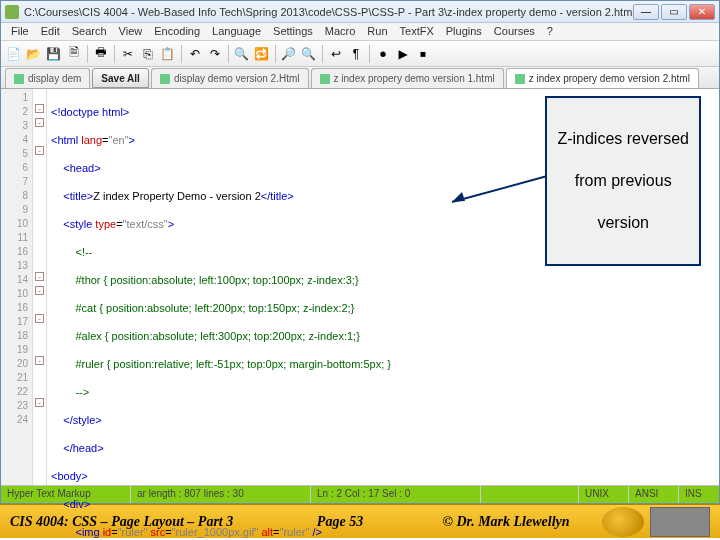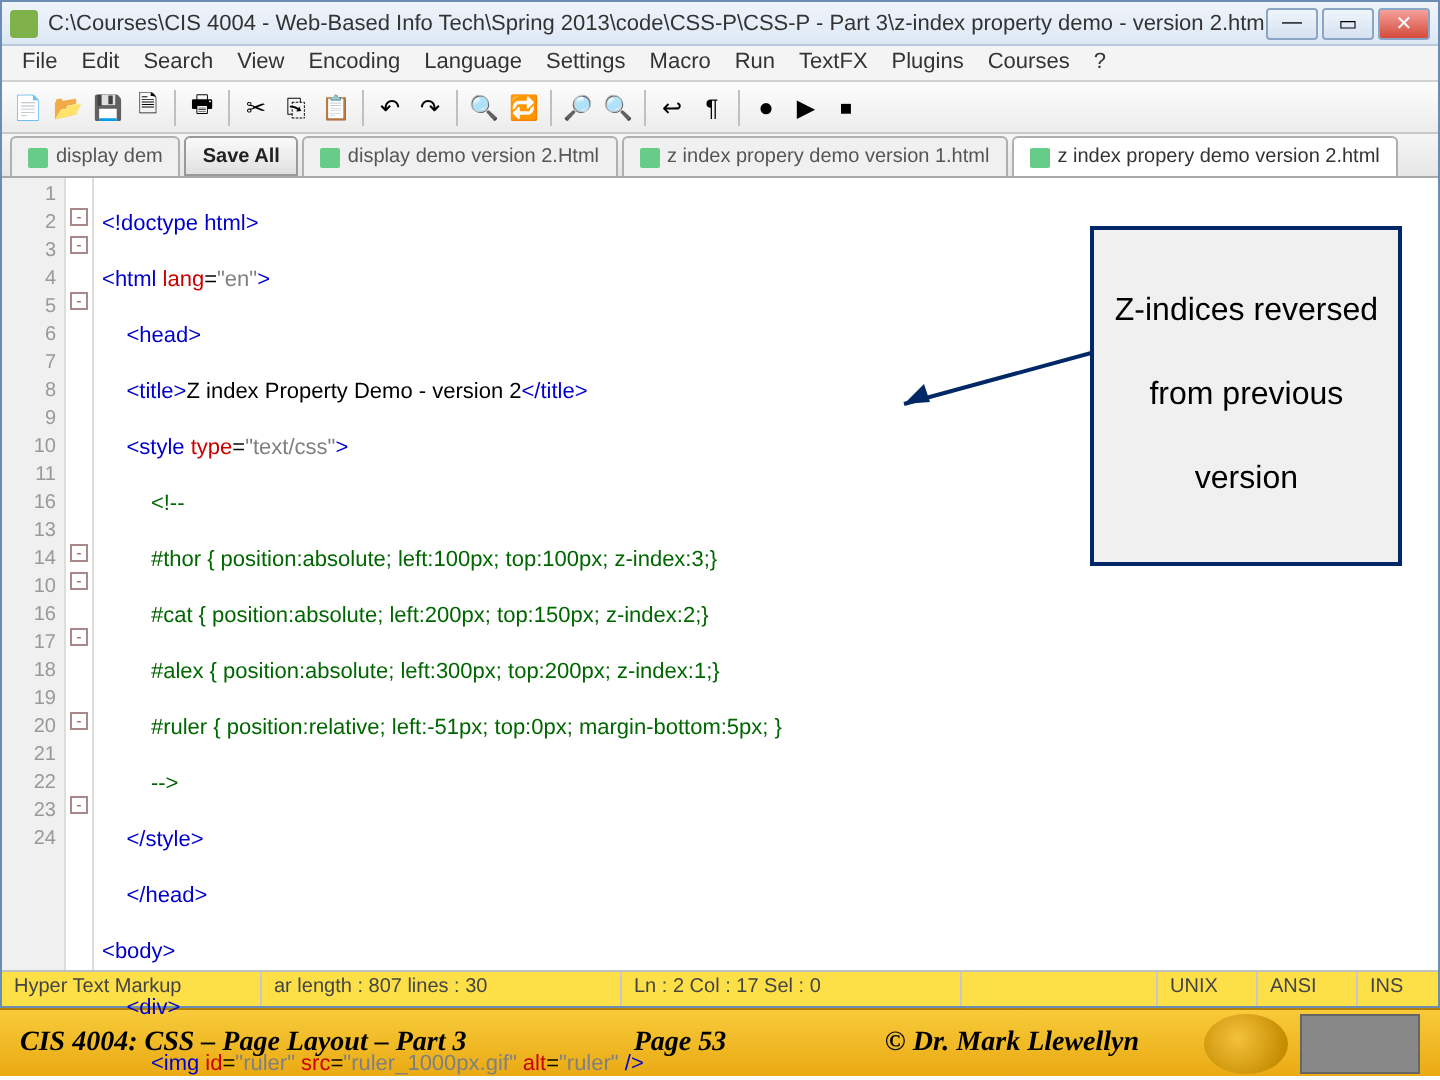--- a/index.html
+++ b/index.html
@@ -24,23 +24,23 @@
   .tab.save-all { background: linear-gradient(#fafafa,#e0e0e0); border:1px solid #999; font-weight:bold; color:#222; }
   .editor { display: flex; height: 396px; background: #fff; position: relative; }
   .gutter { width: 32px; background: #f0f0f0; border-right: 1px solid #ddd; text-align: right; padding: 2px 4px 0 0; color: #999; font-size: 10px; line-height: 14px; font-family: Consolas, monospace; }
   .fold { width: 14px; border-right: 1px solid #ddd; position: relative; }
   .fold-box { width: 9px; height: 9px; border: 1px solid #a88; position: absolute; left: 2px; font-size: 8px; line-height: 7px; text-align: center; color: #a55; background:#fff;}
   .code { flex: 1; padding: 2px 4px; font-family: Consolas, monospace; font-size: 11px; line-height: 14px; white-space: pre; color: #000; position: relative; }
   .t-blue { color: #0000cc; }
   .t-red { color: #cc0000; }
   .t-gray { color: #808080; }
   .t-green { color: #006600; }
-  .annotation { position: absolute; top: 24px; right: 18px; border: 2px solid #002866; background: #f0f0f0; padding: 6px 10px; font-family: "Times New Roman", serif; font-size: 16px; text-align: center; color: #000; z-index:5;}
+  .annotation { position: absolute; top: 7px; right: 18px; border: 2px solid #002866; background: #f0f0f0; padding: 6px 10px; font-family: "Times New Roman", serif; font-size: 16px; text-align: center; color: #000; z-index:5;}
   .annotation-arrow { position:absolute; top:78px; right:152px; width:120px; height:40px; z-index:4;}
-  .statusbar { display: flex; height: 18px; background: #fde047; border-top: 1px solid #c0c0c0; font-size: 10px; color: #444; }
+  .statusbar { display: flex; height: 18px; background: #84cc16; border-top: 1px solid #c0c0c0; font-size: 10px; color: #444; }
   .sb-cell { padding: 2px 6px; border-right: 1px solid #c8c8c8; }
   .footer { display: flex; align-items: center; height: 34px; background: linear-gradient(#f9ca3a,#e9aa14); border-top: 1px solid #b08000; padding: 0 10px; }
   .footer-cell { font-style: italic; font-family: "Times New Roman", serif; font-size: 14px; font-weight: bold; color: #000; }
   .footer .fc1 { width: 260px; }
   .footer .fc2 { width: 140px; text-align: center; }
   .footer .fc3 { flex: 1; text-align: center; }
   .footer-logo { width: 42px; height: 30px; background: radial-gradient(circle at 40% 40%, #f4c23a 0%, #c48a00 80%); border-radius: 50%; position: relative; }
   .footer-block { width: 60px; height: 30px; background: #888; margin-left: 6px; border:1px solid #666; }
 </style>
 </head>

